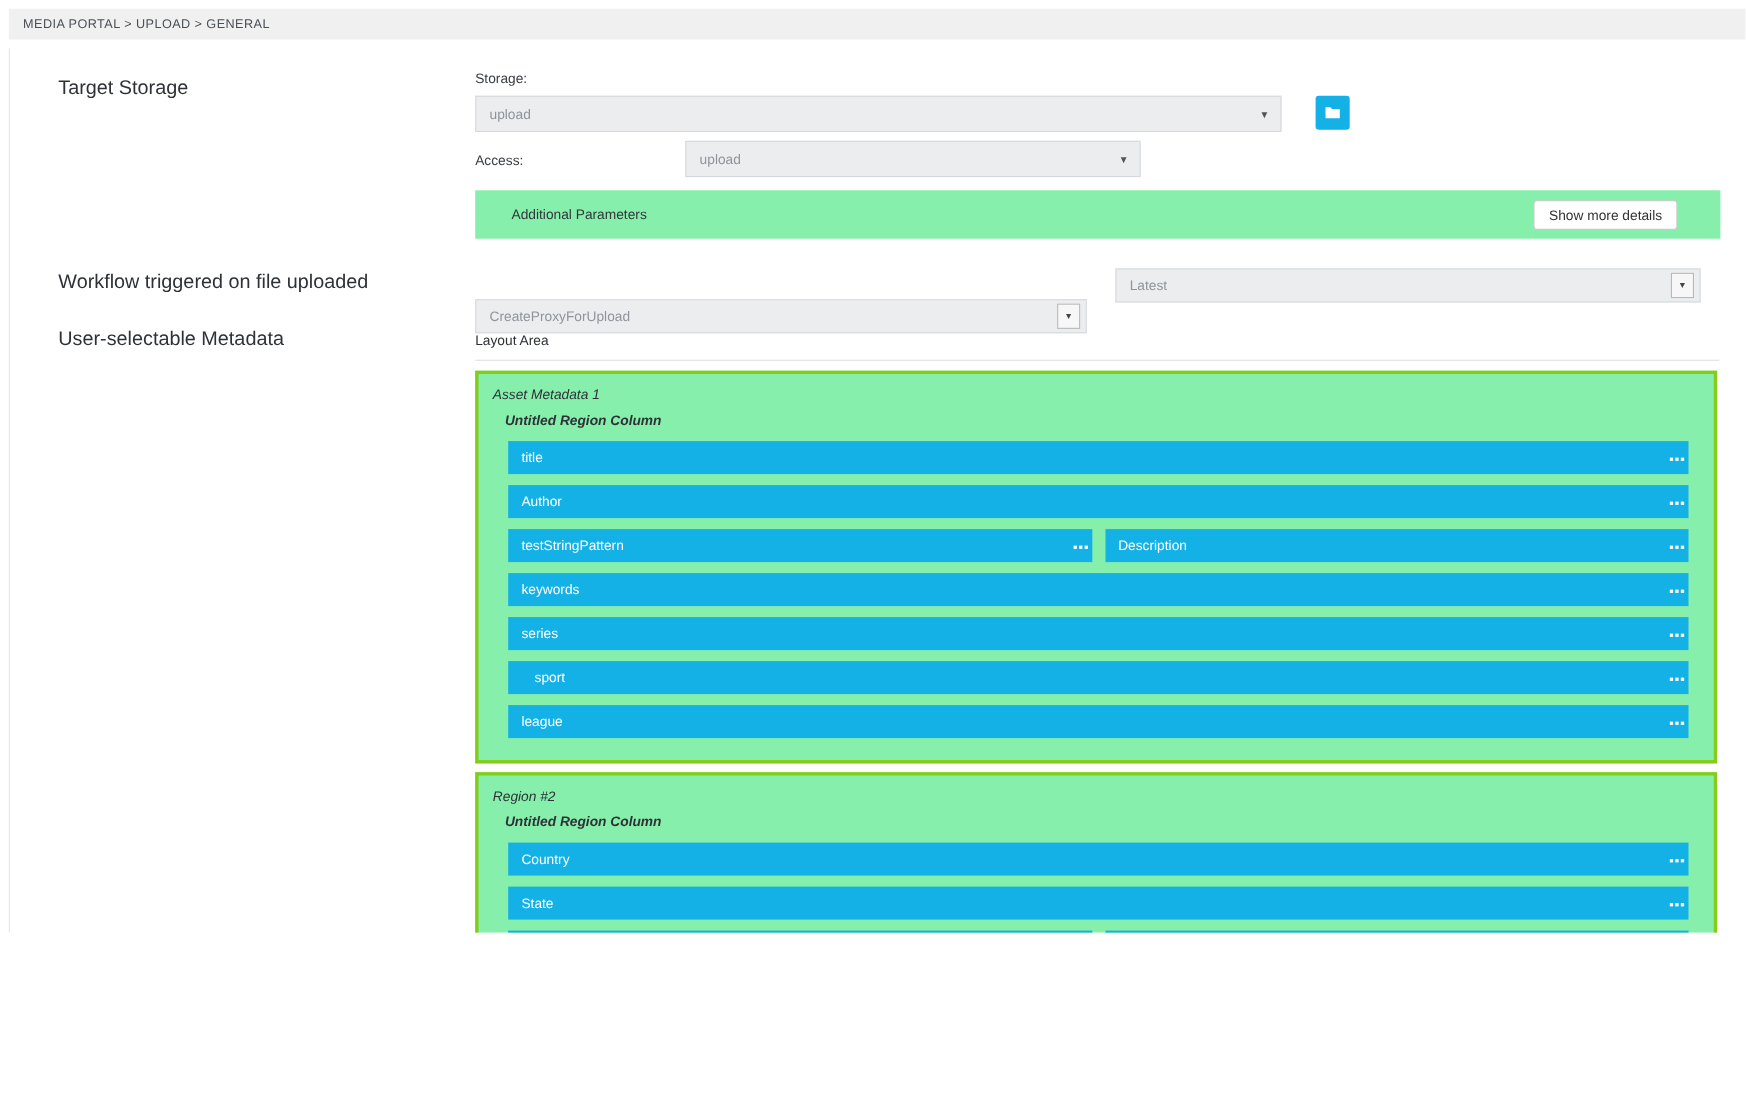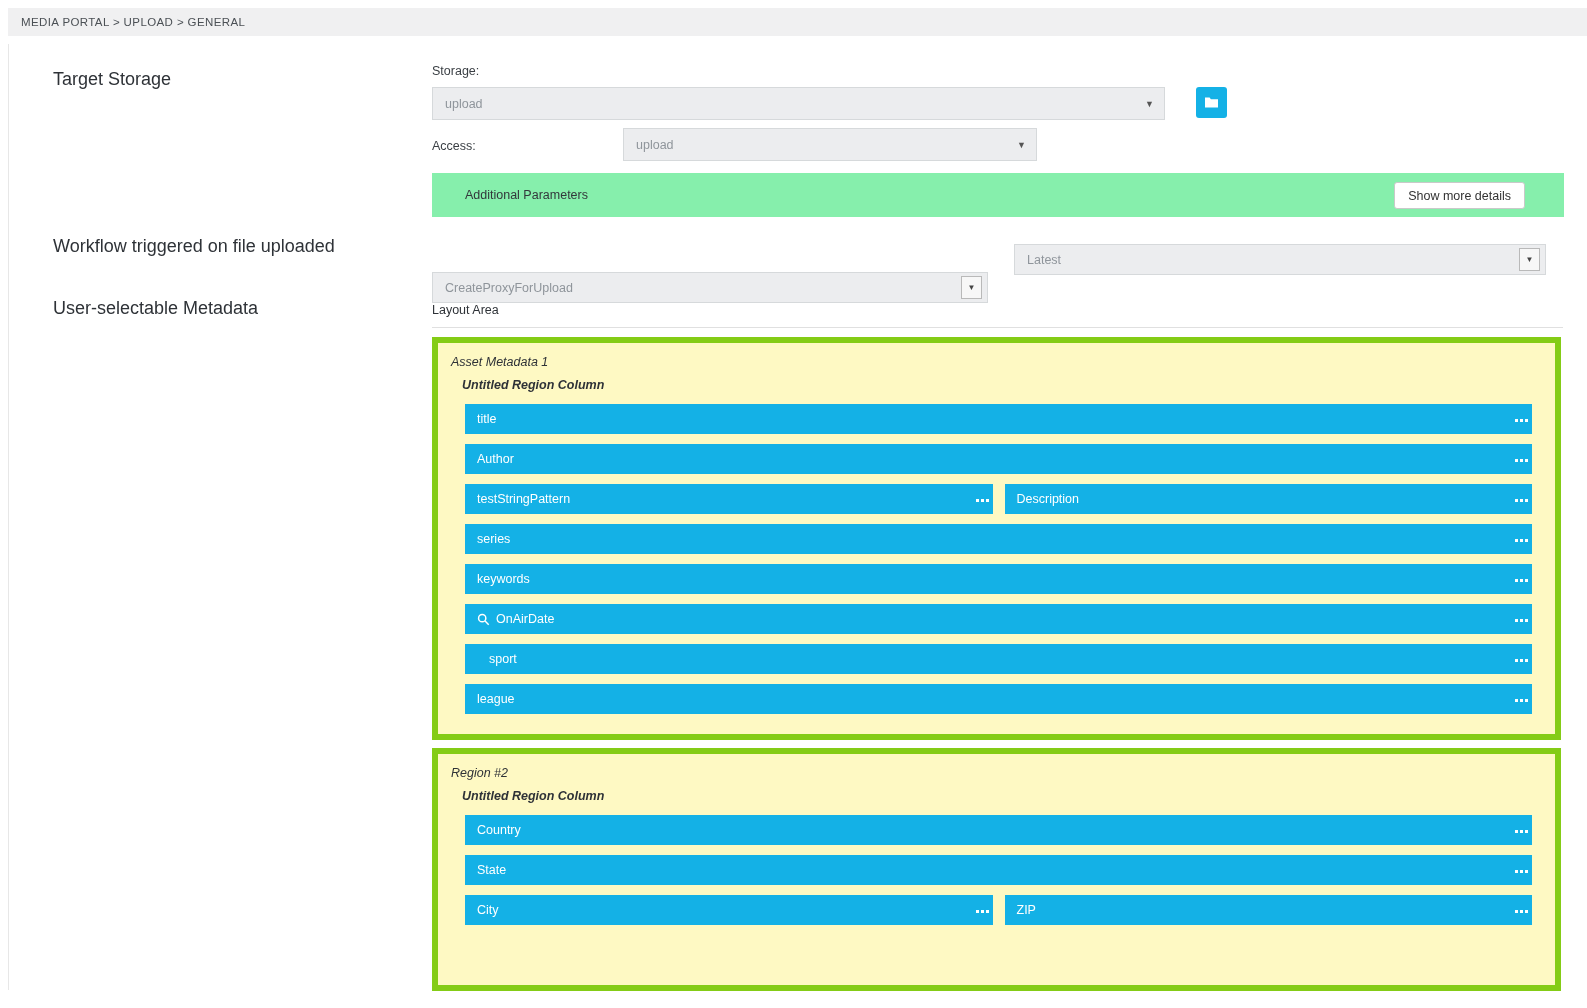--- a/index.html
+++ b/index.html
@@ -1,29 +1,29 @@
 <!DOCTYPE html>
 <html><head>
 <meta charset="utf-8">
 <style>
   * { margin:0; padding:0; box-sizing:border-box; }
   html,body { background:#fff; }
   body { font-family:"Liberation Sans", sans-serif; }
-  .page { position:relative; width:1587px; height:1008px; background:#fff; overflow:hidden; }
+  .page { position:relative; width:1587px; height:848px; background:#fff; overflow:hidden; }
 
   .breadcrumb {
     position:absolute; left:8px; top:8px; right:0; height:28px;
     background:#f0f0f1; color:#4b5055; font-size:11.5px; letter-spacing:.4px;
     display:flex; align-items:center; padding-left:13px;
   }
   .content-border { position:absolute; left:8px; top:44px; width:1px; height:946px; background:#e7e7e7; }
 
   .side-label { position:absolute; left:53px; font-size:18px; color:#2e3237; }
   .lbl-target { top:69px; }
-  .lbl-workflow { top:236px; }
+  .lbl-workflow { top:246px; }
   .lbl-metadata { top:298px; }
 
   .field-label { position:absolute; font-size:12.5px; color:#3a3f44; }
   .storage-label { left:432px; top:64px; }
   .access-label { left:432px; top:139px; }
 
   .select {
     position:absolute; background:#ecedef; border:1px solid #d6d9db;
     display:flex; align-items:center; padding:0 10px 0 12px;
     font-size:12.5px; color:#8f959b; cursor:pointer;
@@ -54,21 +54,21 @@
     position:absolute; right:39px; top:9px; height:27px; padding:0 13px;
     background:#fff; border:1px solid #c9c9c9; border-radius:3px;
     font-size:12.5px; color:#333; font-family:"Liberation Sans", sans-serif; cursor:pointer;
   }
 
   .layout-label { position:absolute; left:432px; top:303px; font-size:12.5px; color:#2e3237; }
   .layout-hr { position:absolute; left:432px; top:327px; width:1131px; height:1px; background:#e0e0e0; }
 
   #regions { position:absolute; left:432px; top:337px; width:1129px; }
   .region-box {
-    border:6px solid #84cc16; background:#fef9c3; margin-bottom:8px; padding-bottom:20px;
+    border:3px solid #84cc16; background:#86efac; margin-bottom:8px; padding-bottom:20px;
   }
   .region-box:last-child { padding-bottom:60px; }
   .region-title { font-style:italic; font-size:12.5px; color:#2e3237; margin:12px 0 0 13px; }
   .region-col-title { font-style:italic; font-weight:bold; font-size:12.5px; color:#2e3237; margin:9px 0 12px 24px; }
   .chip-area { padding:0 23px 0 27px; }
   .chip-row { display:flex; gap:12px; margin-bottom:10px; }
   .chip-row:last-child { margin-bottom:0; }
   .chip {
     position:relative; flex:1; height:30px; color:#fff; font-size:12.5px;
     display:flex; align-items:center; padding:0 34px 0 12px; cursor:grab;
@@ -149,39 +149,27 @@
               <span>testStringPattern</span>
               <span class="dots"></span>
             </div>
             <div class="chip" style="background: rgb(20, 177, 230);">
               <span>Description</span>
               <span class="dots"></span>
             </div>
           </div>
           <div class="chip-row">
             <div class="chip" style="background: rgb(20, 177, 230);">
+              <span>keywords</span>
+              <span class="dots"></span>
+            </div>
+          </div>
+          <div class="chip-row">
+            <div class="chip" style="background: rgb(20, 177, 230);">
               <span>series</span>
-              <span class="dots"></span>
-            </div>
-          </div>
-          <div class="chip-row">
-            <div class="chip" style="background: rgb(20, 177, 230);">
-              <span>keywords</span>
-              <span class="dots"></span>
-            </div>
-          </div>
-          <div class="chip-row">
-            <div class="chip" style="background: rgb(20, 177, 230);">
-              <span class="chip-icon">
-                <svg width="13" height="13" viewBox="0 0 14 14" fill="none" stroke="#ffffff" stroke-width="1.6">
-                  <circle cx="5.6" cy="5.6" r="3.9"></circle>
-                  <line x1="8.7" y1="8.7" x2="12.6" y2="12.6"></line>
-                </svg>
-              </span>
-              <span>OnAirDate</span>
               <span class="dots"></span>
             </div>
           </div>
           <div class="chip-row">
             <div class="chip" style="background: rgb(20, 177, 230); padding-left: 24px;">
               <span>sport</span>
               <span class="dots"></span>
             </div>
           </div>
           <div class="chip-row">

